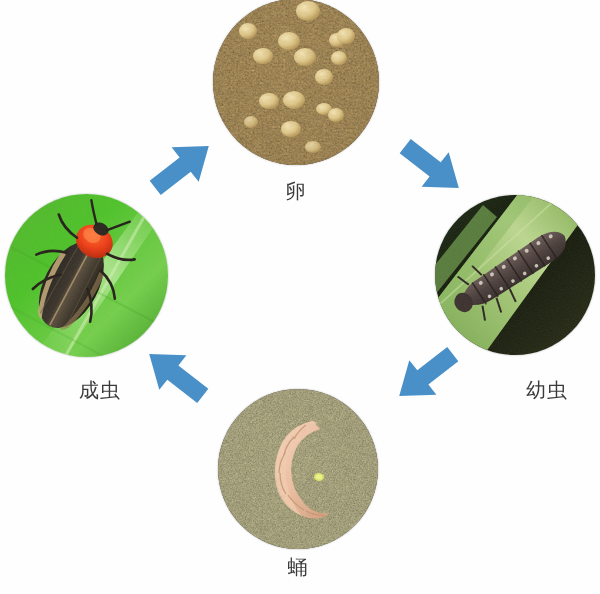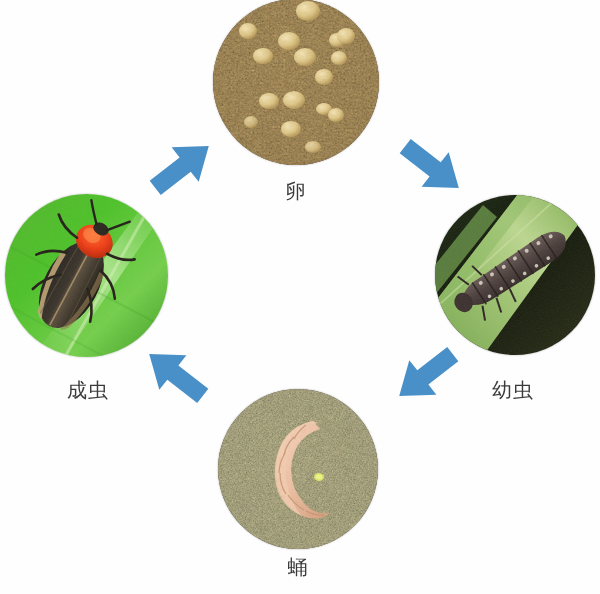--- a/index.html
+++ b/index.html
@@ -174,21 +174,21 @@
             <path d="M 36 88 L 30 102"></path>
             <path d="M 52 89 L 48 104"></path>
             <path d="M 68 89 L 66 103"></path>
             <path d="M 36 63 L 31 50"></path>
             <path d="M 52 62 L 49 49"></path>
           </g>
         </g>
         <rect width="160" height="160" filter="url(#grainL)" opacity="0.10"></rect>
       </svg>
     </div>
-    <div class="node-label" style="left:463px; top:377px; width:100px;">幼虫</div>
+    <div class="node-label" style="left:497px; top:377px; width:100px;">幼虫</div>
   </div>
 
   <div class="photo-node">
     <div class="photo-circle" style="left:218px; top:389px; width:160px; height:160px;">
       <svg width="160" height="160" viewBox="0 0 160 160">
         <defs>
           <radialGradient id="soilG2" cx="50%" cy="45%" r="78%">
             <stop offset="0%" stop-color="#3f3a28"></stop>
             <stop offset="60%" stop-color="#272418"></stop>
             <stop offset="100%" stop-color="#13110b"></stop>
@@ -304,21 +304,21 @@
             <path d="M 89 52 Q 106 52 116 44"></path>
             <path d="M 53 70 Q 36 74 27 86"></path>
             <path d="M 91 70 Q 108 74 117 88"></path>
             <path d="M 58 92 Q 44 104 40 118"></path>
             <path d="M 88 92 Q 102 104 106 120"></path>
           </g>
         </g>
         <rect width="163" height="163" filter="url(#grainA)" opacity="0.09"></rect>
       </svg>
     </div>
-    <div class="node-label" style="left:38px; top:377px; width:100px;">成虫</div>
+    <div class="node-label" style="left:50px; top:377px; width:100px;">成虫</div>
   </div>
 
   <div class="cycle-arrow" style="left:146px; top:138px; width:72px; height:58px;">
     <svg width="72" height="58" viewBox="0 0 72 58">
       <g transform="rotate(-38 36 29)">
         <path d="M 2 20 L 40 20 L 40 7 L 70 29 L 40 51 L 40 38 L 2 38 Z" fill="#4a90c8"></path>
       </g>
     </svg>
   </div>
 

